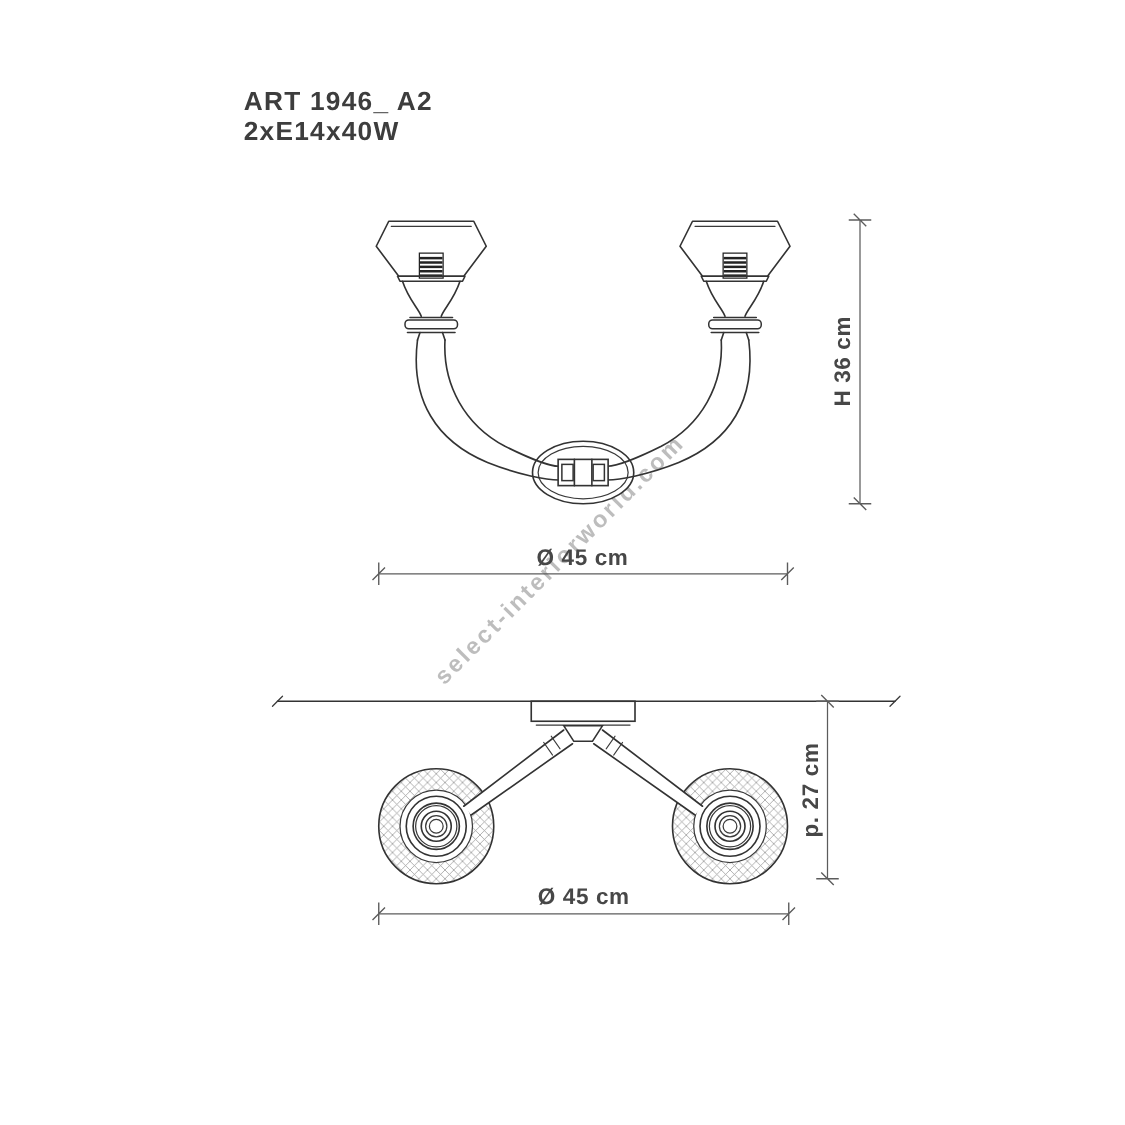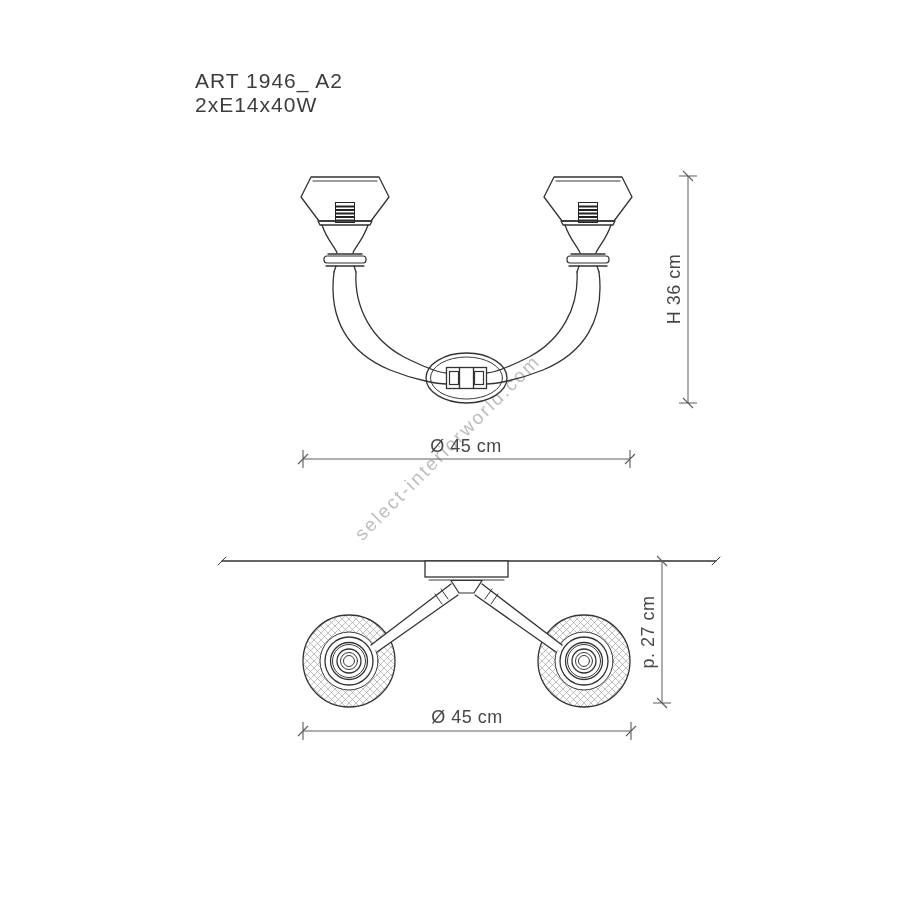--- a/index.html
+++ b/index.html
@@ -1,17 +1,17 @@
 <!DOCTYPE html>
 <html><head>
 <meta charset="utf-8">
 <style>
   html,body{margin:0;padding:0;background:#ffffff;}
   .page{position:relative;width:900px;height:900px;background:#ffffff;overflow:hidden;
-        font-family:"Liberation Sans", sans-serif;}
+        font-family:"Liberation Sans", sans-serif;font-weight:bold;}
   svg{display:block;}
   .outline{stroke:#333333;stroke-width:1.3;fill:none;stroke-linejoin:round;stroke-linecap:round;}
   .thin{stroke:#3a3a3a;stroke-width:1;fill:none;stroke-linecap:round;}
   .whitefill{fill:#ffffff;}
   .dimline{stroke:#5c5c5c;stroke-width:1;fill:none;}
   .dimtick{stroke:#5c5c5c;stroke-width:1.1;fill:none;}
   .dimtext{font-family:"Liberation Sans", sans-serif;font-size:18px;fill:#474747;letter-spacing:0.5px;}
   .titletext{font-family:"Liberation Sans", sans-serif;font-size:21px;fill:#3d3d3d;letter-spacing:1px;}
   .watermark{font-family:"Liberation Sans", sans-serif;font-size:19px;fill:#b6b6b6;letter-spacing:2.2px;opacity:0.9;}
   .screwband{stroke:#222222;stroke-width:2;}

